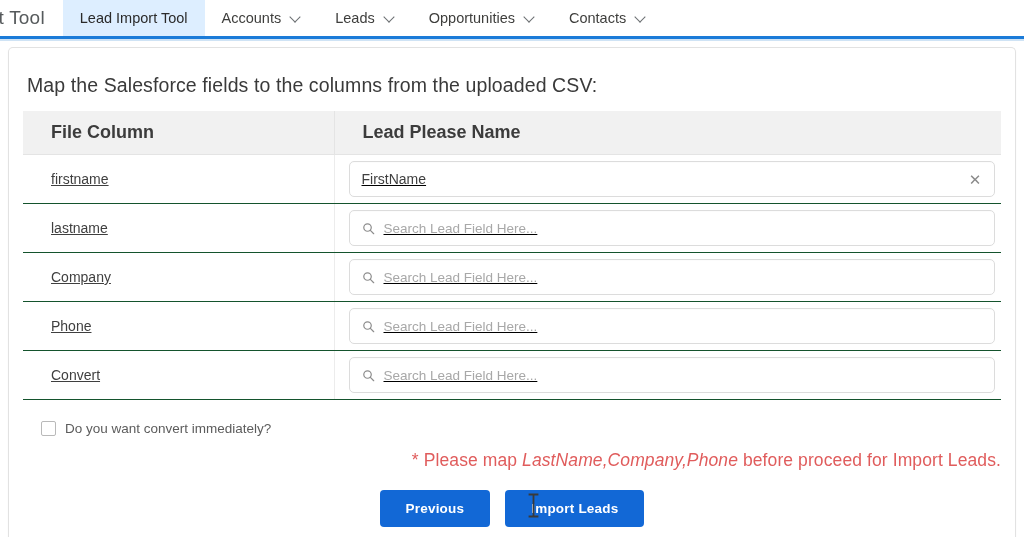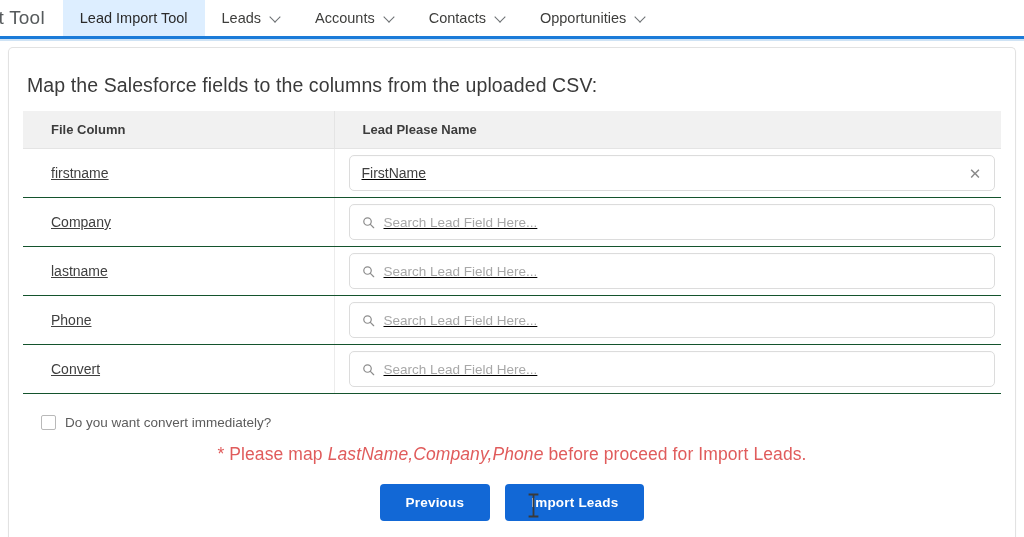--- a/index.html
+++ b/index.html
@@ -100,21 +100,21 @@
 
   
   .map-table {
     width: 100%;
     border-collapse: collapse;
     table-layout: fixed;
   }
   .map-table th {
     background: #f1f1f1;
     text-align: left;
-    font-size: 13px;
+    font-size: 18px;
     font-weight: 700;
     color: #3c3c3c;
     padding: 11px 0 11px 28px;
     border-bottom: 1px solid #e4e4e4;
   }
   .map-table th.col-file { width: 311px; border-right: 1px solid #e4e4e4; }
   .map-table td {
     border-bottom: 1px solid #14532d;
     vertical-align: middle;
     height: 49px;
@@ -183,21 +183,21 @@
     border-radius: 2px;
     background: #fff;
     flex: 0 0 auto;
   }
   .convert-label {
     font-size: 13.5px;
     color: #5c5c5c;
   }
 
   .warn-text {
-    text-align: center;
+    text-align: right;
     color: #e05c5c;
     font-size: 17.5px;
     margin: 14px 0 0 0;
     letter-spacing: .1px;
   }
   .warn-text .em { font-style: italic; }
 
   .btn-row {
     display: flex;
     justify-content: center;
@@ -230,38 +230,38 @@
 <body>
 
 <div class="navbar">
   <div class="nav-app-name">rt Tool</div>
 
   <div class="nav-item active">
     <span>Lead Import Tool</span>
   </div>
 
   <div class="nav-item">
+    <span>Accounts</span>
+    <span class="chev"></span>
+  </div>
+
+  <div class="nav-item">
     <span>Leads</span>
     <span class="chev"></span>
   </div>
 
   <div class="nav-item">
-    <span>Accounts</span>
+    <span>Opportunities</span>
     <span class="chev"></span>
   </div>
 
   <div class="nav-item">
     <span>Contacts</span>
     <span class="chev"></span>
   </div>
-
-  <div class="nav-item">
-    <span>Opportunities</span>
-    <span class="chev"></span>
-  </div>
 </div>
 <div class="nav-underline"></div>
 <div class="nav-underline-soft"></div>
 
 <div class="page">
   <div class="card">
 
     <div class="card-heading">Map the Salesforce fields to the columns from the uploaded CSV:</div>
 
     <table class="map-table">
@@ -277,34 +277,34 @@
           <td class="col-file">firstname</td>
           <td class="col-field">
             <div class="field-box">
               <span class="field-value">FirstName</span>
               <span class="clear-x">✕</span>
             </div>
           </td>
         </tr>
 
         <tr>
-          <td class="col-file">Company</td>
+          <td class="col-file">lastname</td>
           <td class="col-field">
             <div class="field-box">
               <svg class="search-ico" width="13" height="13" viewBox="0 0 16 16">
                 <circle cx="6.8" cy="6.8" r="4.6" fill="none" stroke="#8d8d8d" stroke-width="1.5"></circle>
                 <line x1="10.3" y1="10.3" x2="14.4" y2="14.4" stroke="#8d8d8d" stroke-width="1.5" stroke-linecap="round"></line>
               </svg>
               <span class="field-placeholder">Search Lead Field Here...</span>
             </div>
           </td>
         </tr>
 
         <tr>
-          <td class="col-file">lastname</td>
+          <td class="col-file">Company</td>
           <td class="col-field">
             <div class="field-box">
               <svg class="search-ico" width="13" height="13" viewBox="0 0 16 16">
                 <circle cx="6.8" cy="6.8" r="4.6" fill="none" stroke="#8d8d8d" stroke-width="1.5"></circle>
                 <line x1="10.3" y1="10.3" x2="14.4" y2="14.4" stroke="#8d8d8d" stroke-width="1.5" stroke-linecap="round"></line>
               </svg>
               <span class="field-placeholder">Search Lead Field Here...</span>
             </div>
           </td>
         </tr>

